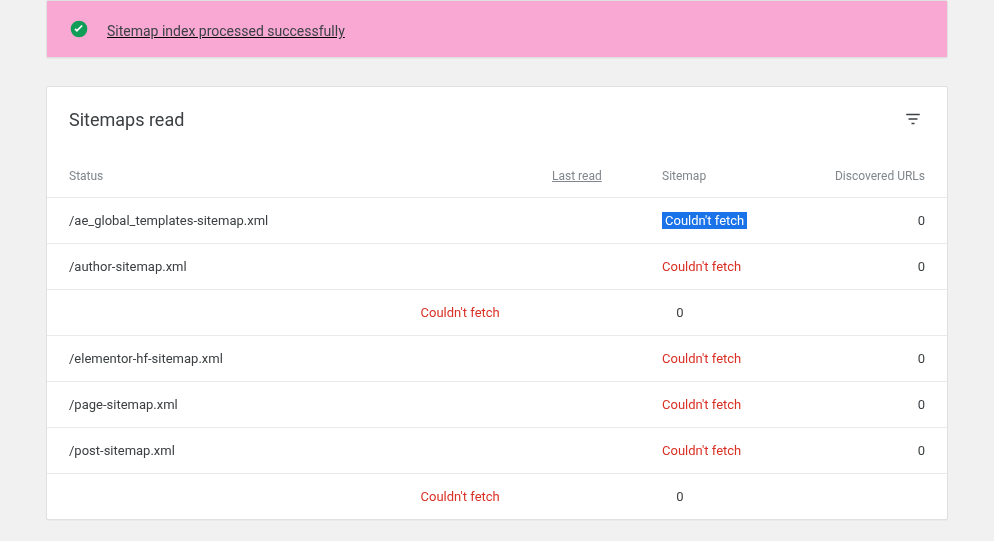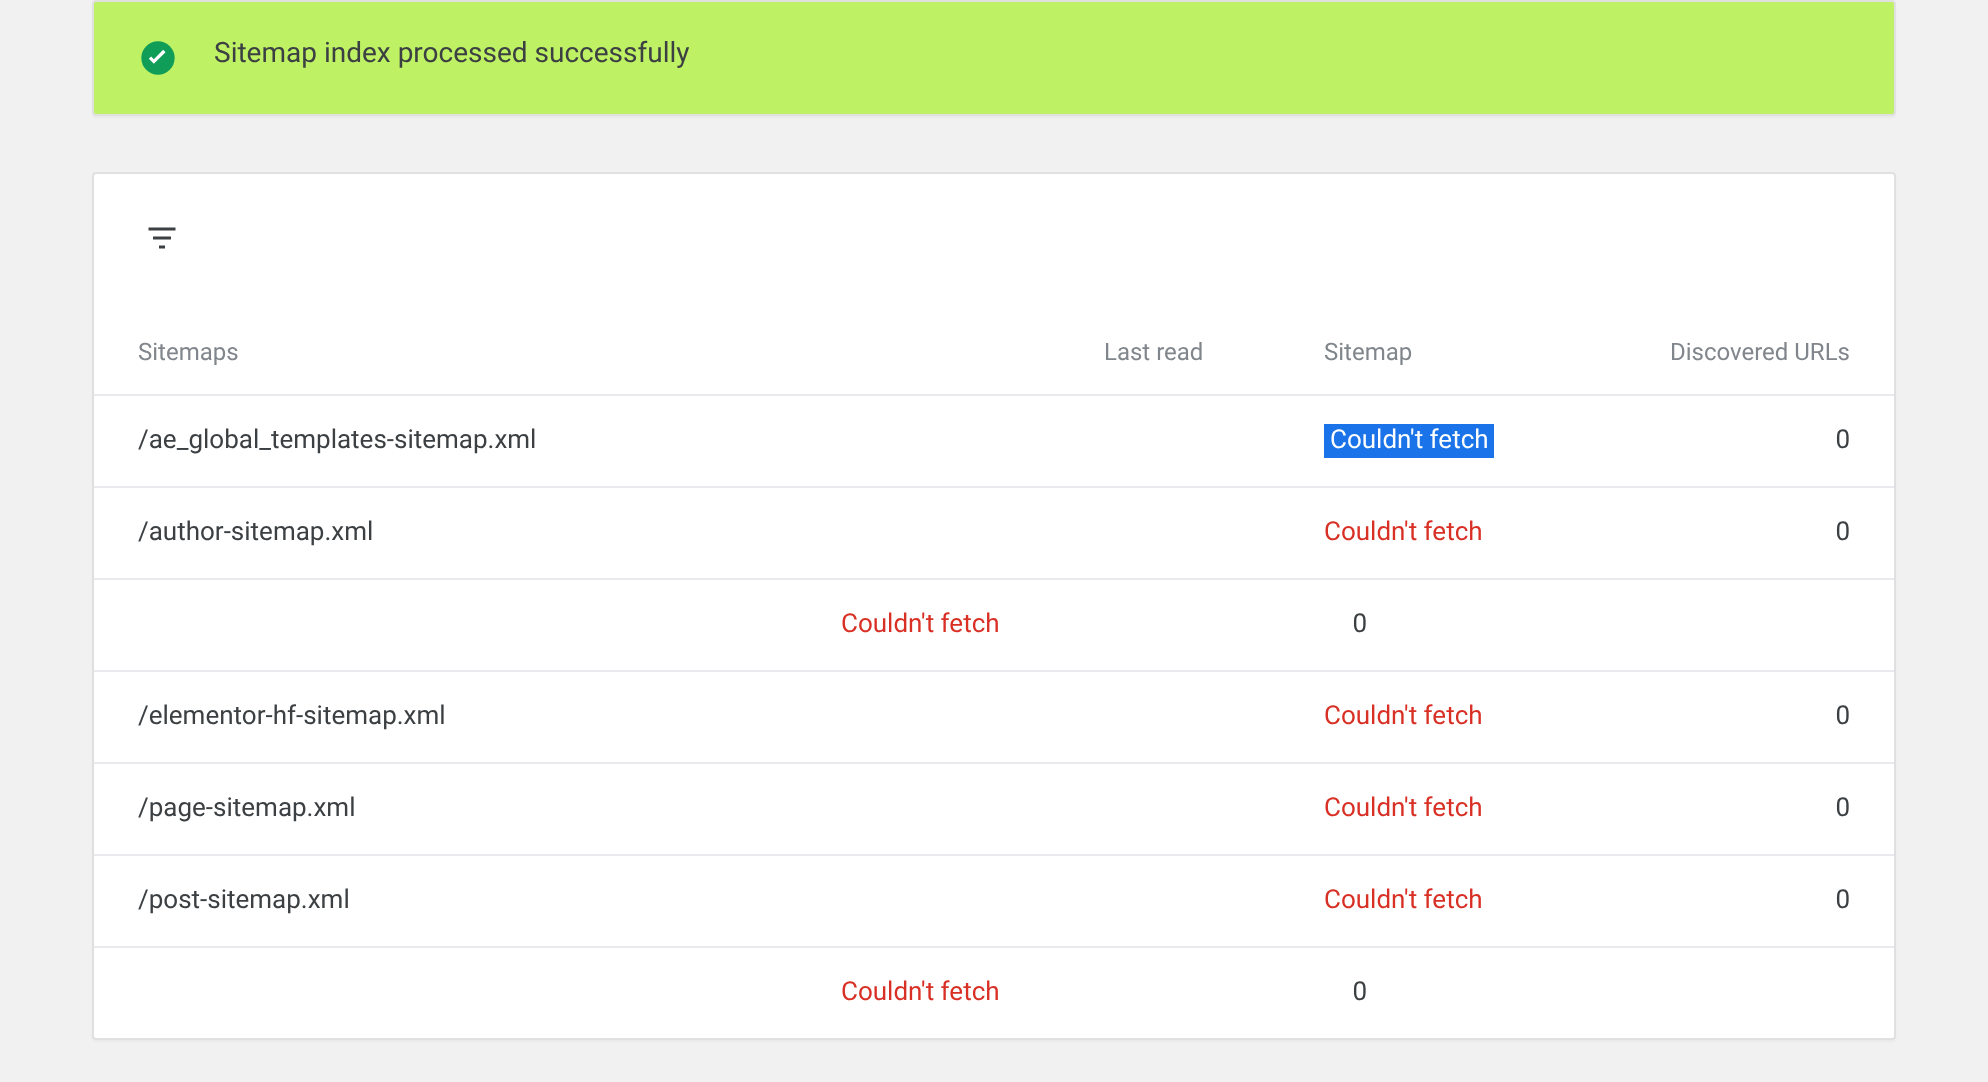--- a/index.html
+++ b/index.html
@@ -11,28 +11,29 @@
       font-family: Roboto, Arial, sans-serif;
       background: #f1f1f1;
       width: 994px;
       height: 541px;
       overflow: hidden;
     }
     .container {
       padding: 0 46px;
     }
     .banner {
-      background: #bef264;
+      background: #f9a8d4;
       border: 1px solid #e0e0e0;
       border-radius: 2px;
       padding: 18px 22px;
       display: flex;
-      align-items: flex-start;
+      align-items: flex-end;
       margin-top: 0;
       box-shadow: 0 1px 1px rgba(0,0,0,0.03);
+      text-decoration: underline;
     }
     .banner-icon {
       width: 20px;
       height: 20px;
       margin-right: 18px;
       flex-shrink: 0;
     }
     .banner-text {
       font-size: 14px;
       color: #3c4043;
@@ -66,20 +67,21 @@
       padding: 28px 22px 14px 22px;
       font-size: 12px;
       color: #80868b;
     }
     .col-sitemap {
       flex: 1;
     }
     .col-lastread {
       width: 110px;
       text-align: left;
+      text-decoration: underline;
     }
     .col-status {
       width: 148px;
       text-align: left;
     }
     .col-discovered {
       width: 115px;
       text-align: right;
     }
     .table-row {
@@ -112,29 +114,30 @@
       <svg viewBox="0 0 24 24" width="20" height="20">
         <circle cx="12" cy="12" r="10" fill="#0f9d58"></circle>
         <path d="M9.5 15.5 L6.5 12.5 L7.9 11.1 L9.5 12.7 L15.1 7.1 L16.5 8.5 Z" fill="#fff"></path>
       </svg>
     </span>
     <span class="banner-text">Sitemap index processed successfully</span>
   </div>
 
   <div class="card">
     <div class="card-header">
+      <span class="card-title">Sitemaps read</span>
       <span class="filter-icon">
         <svg viewBox="0 0 24 24" width="18" height="18">
           <path d="M3 5 h18 v2 h-18 Z M6 11 h12 v2 h-12 Z M10 17 h4 v2 h-4 Z" fill="#3c4043"></path>
         </svg>
       </span>
     </div>
 
     <div class="table-header">
-      <span class="col-sitemap">Sitemaps</span>
+      <span class="col-sitemap">Status</span>
       <span class="col-lastread">Last read</span>
       <span class="col-status">Sitemap</span>
       <span class="col-discovered">Discovered URLs</span>
     </div>
 
     <div id="table-body">
         <div class="table-row">
           <span class="col-sitemap">/ae_global_templates-sitemap.xml</span>
           <span class="col-lastread"></span>
           <span class="col-status"><span class="status-selected">Couldn't fetch</span></span>

